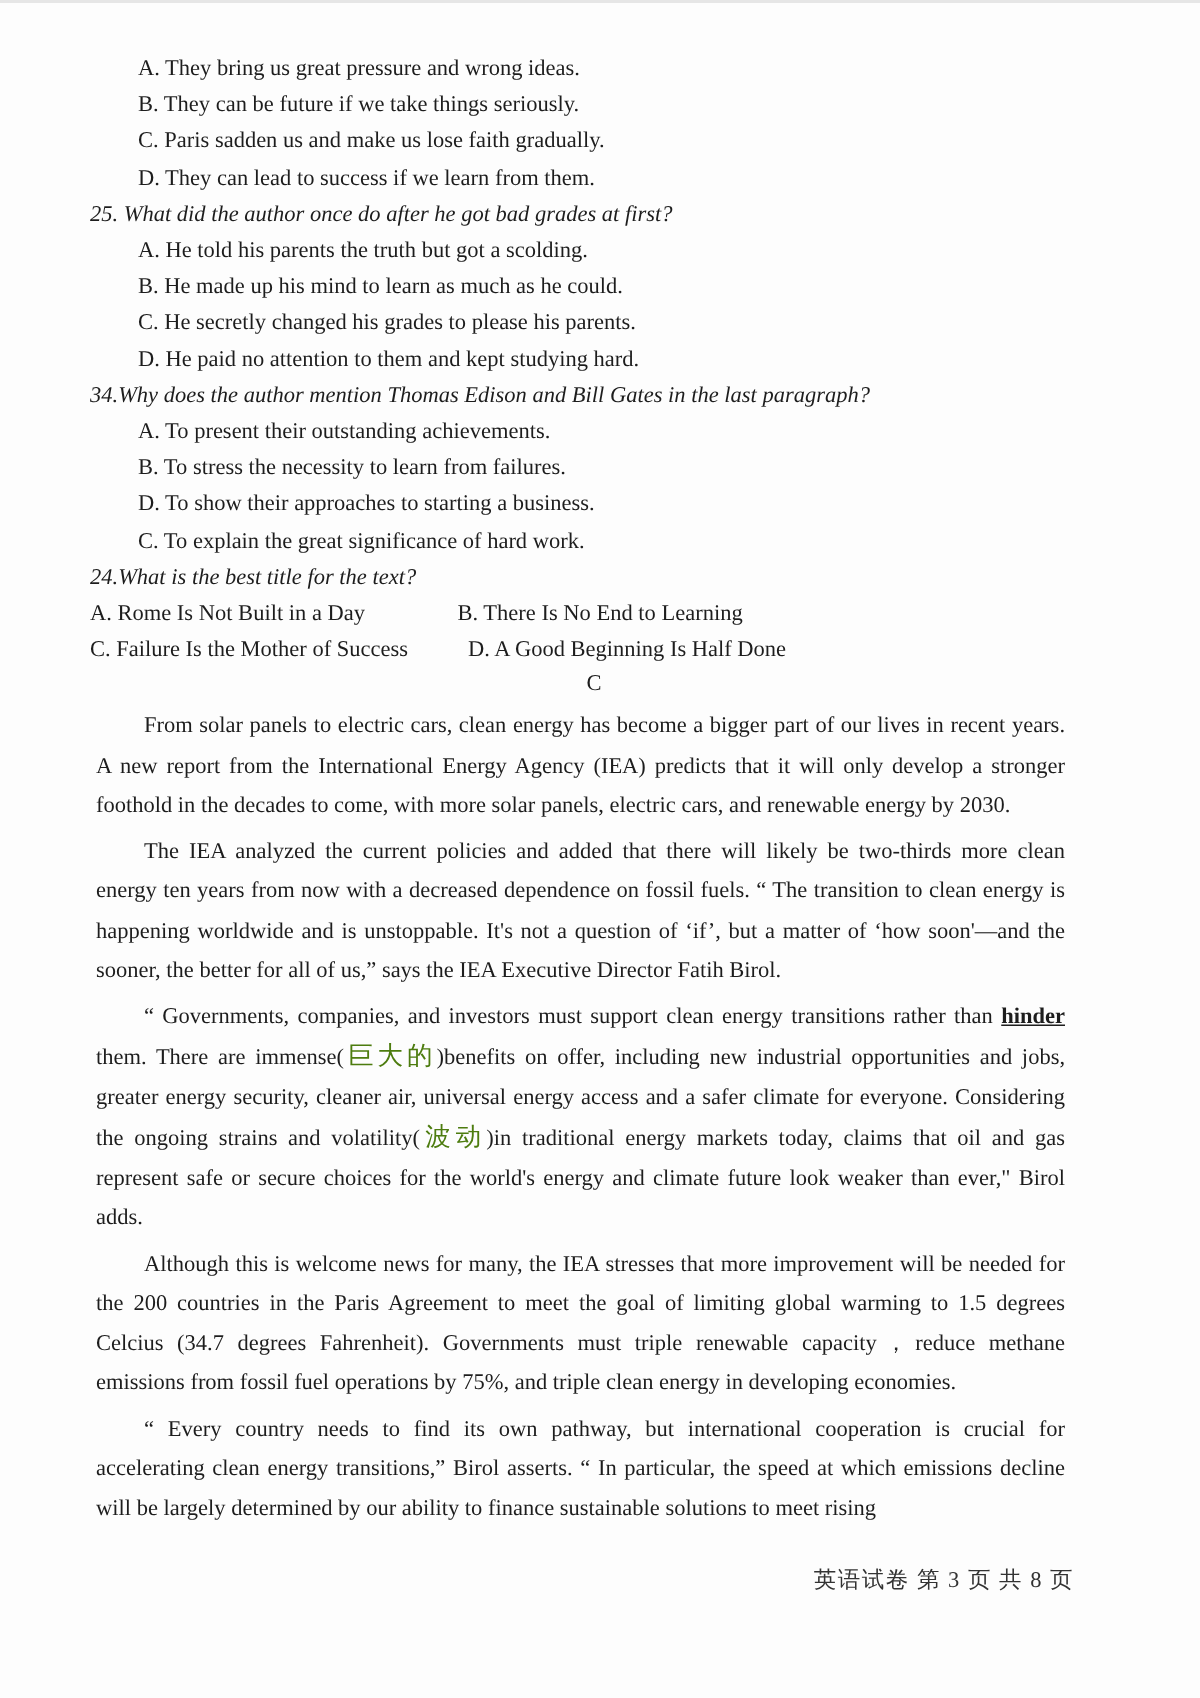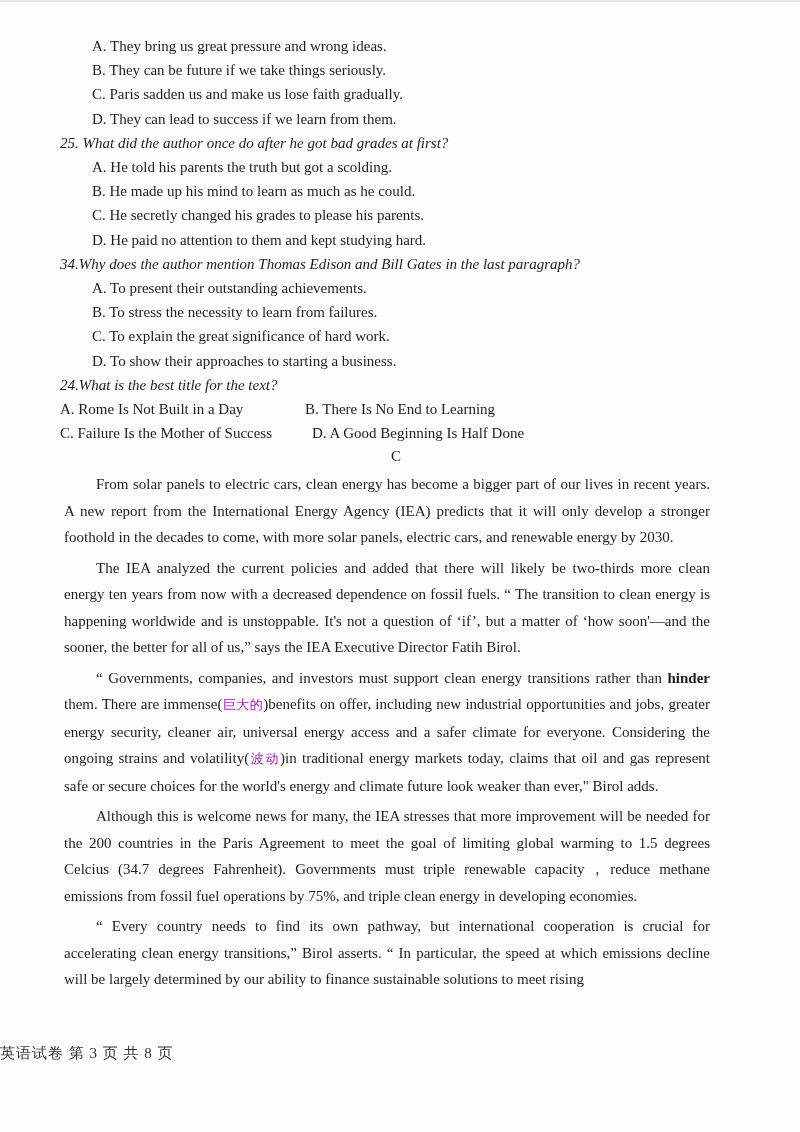--- a/index.html
+++ b/index.html
@@ -9,23 +9,23 @@
   }
   .topline { position: absolute; left: 0; top: 0; width: 800px; height: 2px; background: #e6e6e6; }
   .page { position: absolute; left: 60px; top: 34px; width: 654px; }
   .line { font-size: 15px; line-height: 24.2px; white-space: nowrap; }
   .q { margin-left: 0; font-style: italic; }
   .opt { margin-left: 32px; }
   .row2 { position: relative; height: 24.2px; }
   .row2 span { position: absolute; top: 0; font-size: 15px; line-height: 24.2px; white-space: nowrap; }
   .section { text-align: center; font-size: 15px; line-height: 22px; padding-left: 18px; }
   .para { font-size: 15px; line-height: 26.5px; text-align: justify; text-indent: 32px; margin: 4px; }
-  .para .u { font-weight: bold; }
-  .cn { font-family: "DejaVu Sans", sans-serif; font-size: 13px; color: #a21caf; }
-  .footer { position: absolute; top: 1044px; left: 0; width: 716px; text-align: left; font-size: 15px; color: #333; letter-spacing: 1px; }
+  .para .u { font-weight: bold; text-decoration: underline; }
+  .cn { font-family: "DejaVu Sans", sans-serif; font-size: 17px; color: #4d7c0f; }
+  .footer { position: absolute; top: 1044px; left: 0; width: 716px; text-align: right; font-size: 15px; color: #333; letter-spacing: 1px; }
 </style>
 </head>
 <body>
 
 <div class="topline"></div>
 
 <div class="page">
 
   <div>
     <div class="line opt">A. They bring us great pressure and wrong ideas.</div>
@@ -39,22 +39,22 @@
     <div class="line opt">A. He told his parents the truth but got a scolding.</div>
     <div class="line opt">B. He made up his mind to learn as much as he could.</div>
     <div class="line opt">C. He secretly changed his grades to please his parents.</div>
     <div class="line opt">D. He paid no attention to them and kept studying hard.</div>
   </div>
 
   <div>
     <div class="line q">34.Why does the author mention Thomas Edison and Bill Gates in the last paragraph?</div>
     <div class="line opt">A. To present their outstanding achievements.</div>
     <div class="line opt">B. To stress the necessity to learn from failures.</div>
+    <div class="line opt">D. To show their approaches to starting a business.</div>
     <div class="line opt">C. To explain the great significance of hard work.</div>
-    <div class="line opt">D. To show their approaches to starting a business.</div>
   </div>
 
   <div>
     <div class="line q">24.What is the best title for the text?</div>
     <div class="row2">
       <span style="left:0">A. Rome Is Not Built in a Day</span>
       <span style="left:245px">B. There Is No End to Learning</span>
     </div>
     <div class="row2">
       <span style="left:0">C. Failure Is the Mother of Success</span>

